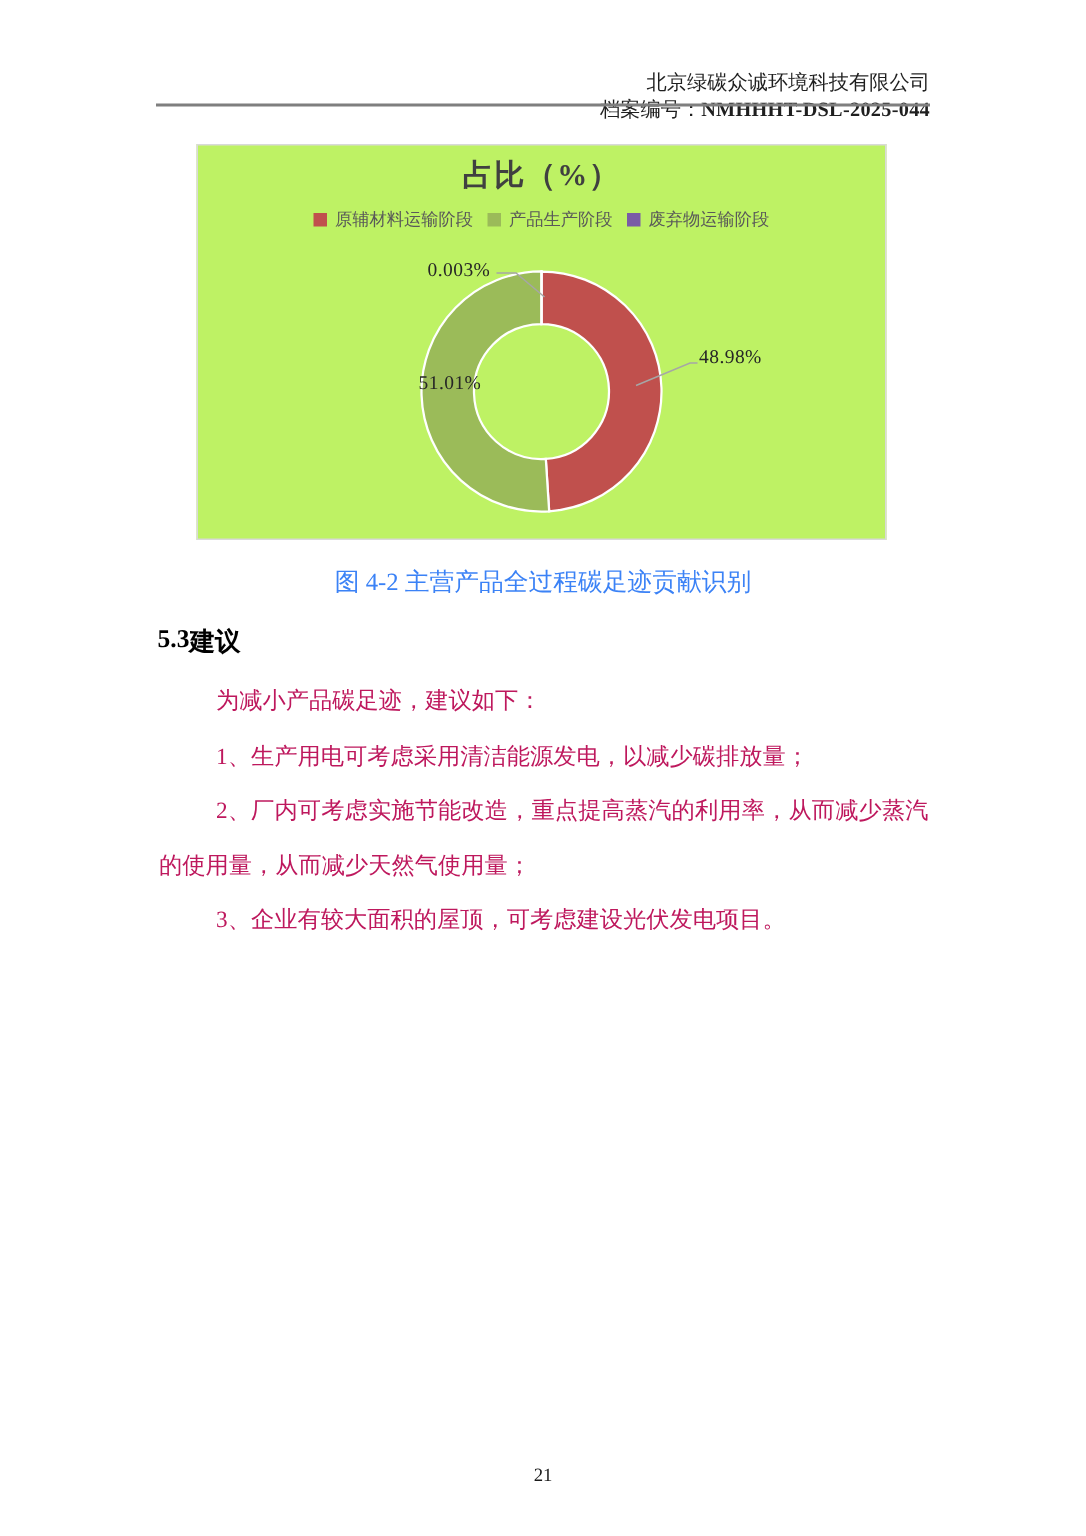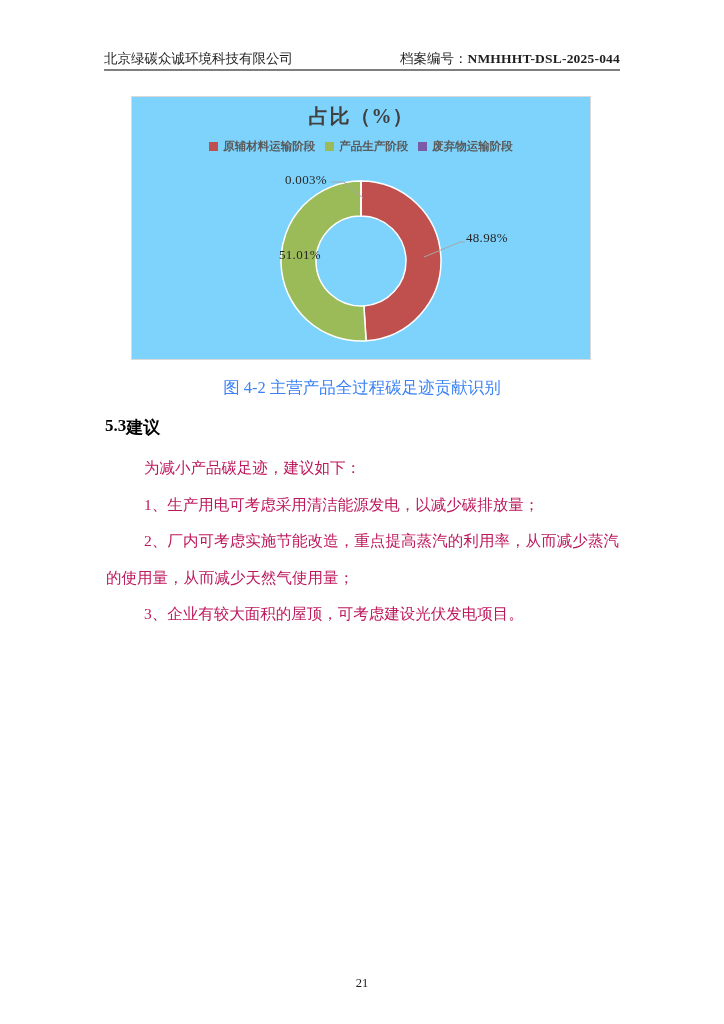--- a/index.html
+++ b/index.html
@@ -4,34 +4,34 @@
 <style>
   html,body{margin:0;padding:0;}
   body{
     width:724px;height:1024px;position:relative;background:#ffffff;
     font-family:"Liberation Serif","DejaVu Serif",serif;color:#1a1a1a;
     overflow:hidden;
   }
   
   .hdr{position:absolute;left:104px;top:46px;width:516px;height:22px;
        display:flex;justify-content:space-between;align-items:flex-end;
-       font-size:13.5px;color:#1f1f1f;}
+       font-size:13.5px;color:#1f1f1f;flex-direction:column;}
   .hdr .file-no{font-weight:600;letter-spacing:.2px;}
   .hdr-rule{position:absolute;left:104px;top:69px;width:516px;height:0;
        border-top:2px solid #7f7f7f;}
   
   .chart-box{position:absolute;left:131px;top:96px;width:458px;height:262px;
-       background:#7dd3fc;border:1px solid #d9d9d9;}
+       background:#bef264;border:1px solid #d9d9d9;}
   .chart-title{position:absolute;left:0;top:6px;width:100%;text-align:center;
        font-size:20px;font-weight:700;color:#404040;letter-spacing:1px;}
   .legend{position:absolute;left:0;top:42px;width:100%;display:flex;
        justify-content:center;gap:10px;align-items:center;}
   .legend-item{display:flex;align-items:center;gap:5px;}
   .legend-swatch{width:9px;height:9px;display:inline-block;background:#999;}
-  .legend-label{font-size:11.5px;color:#595959;font-weight:bold;}
+  .legend-label{font-size:11.5px;color:#595959;}
   .donut-svg{position:absolute;left:0;top:0;width:458px;height:262px;}
   .slice-label{position:absolute;font-size:13px;color:#262626;letter-spacing:.3px;}
   .lbl-red{left:334px;top:133px;}
   .lbl-green{left:147px;top:150px;}
   .lbl-purple{left:153px;top:75px;}
   
   .caption{position:absolute;left:0;top:377px;width:724px;text-align:center;
        font-size:16.5px;color:#3b82f6;}
   .section-heading{position:absolute;left:105px;top:416px;font-size:17px;
        font-weight:700;color:#000;display:flex;gap:0;}

